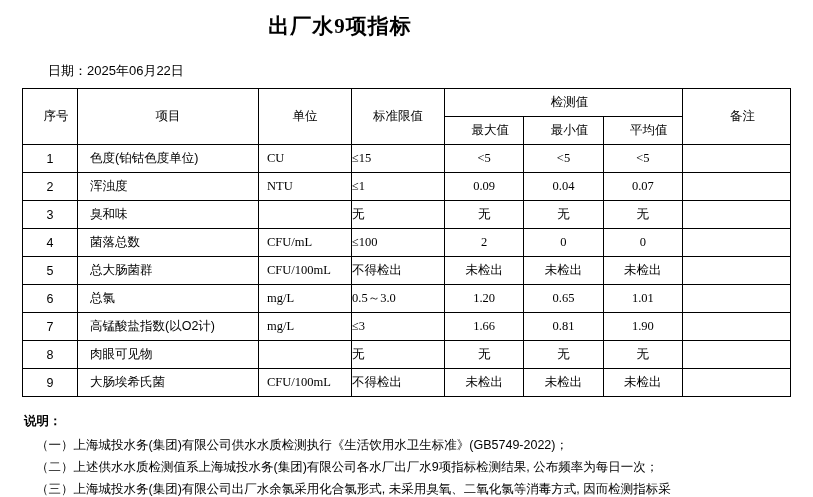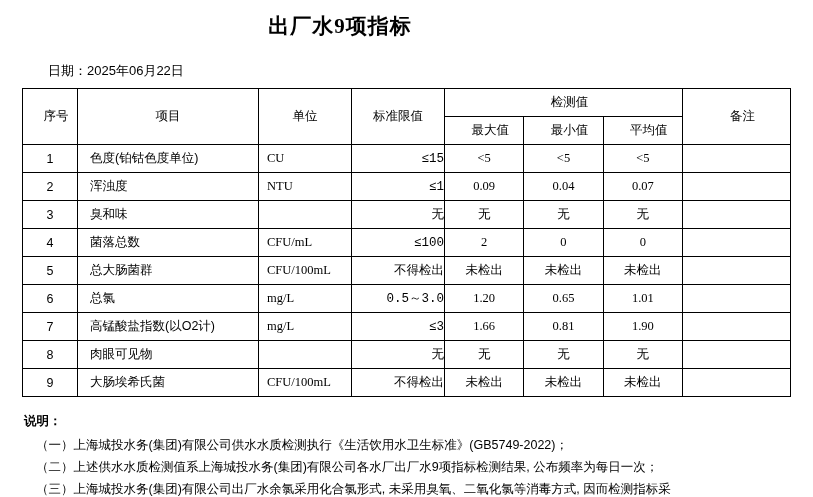--- a/index.html
+++ b/index.html
@@ -51,21 +51,21 @@
     vertical-align: middle;
   }
   table.report th {
     font-weight: normal;
     text-align: center;
     padding-left: 12px;
   }
   .c-no { width: 42px; text-align: center; }
   .c-item { width: 180px; text-align: left; padding-left: 12px !important; }
   .c-unit { width: 92px; text-align: left; padding-left: 8px !important; font-family: "Liberation Serif", serif; }
-  .c-limit { width: 92px; text-align: right; font-family: Liberation Mono, monospace; }
+  .c-limit { width: 92px; text-align: left; font-family: Liberation Serif, serif; }
   .c-val { width: 100px; text-align: center; font-family: Liberation Serif, serif; }
   .c-note { width: 95px; text-align: center; }
   th.c-item, th.c-unit, th.c-limit {
     text-align: center;
     padding-left: 0 !important;
     font-family: "Liberation Sans", sans-serif;
   }
   .hdr-tall { height: 26px; }
   .notes {
     padding: 14px 0 0 24px;

